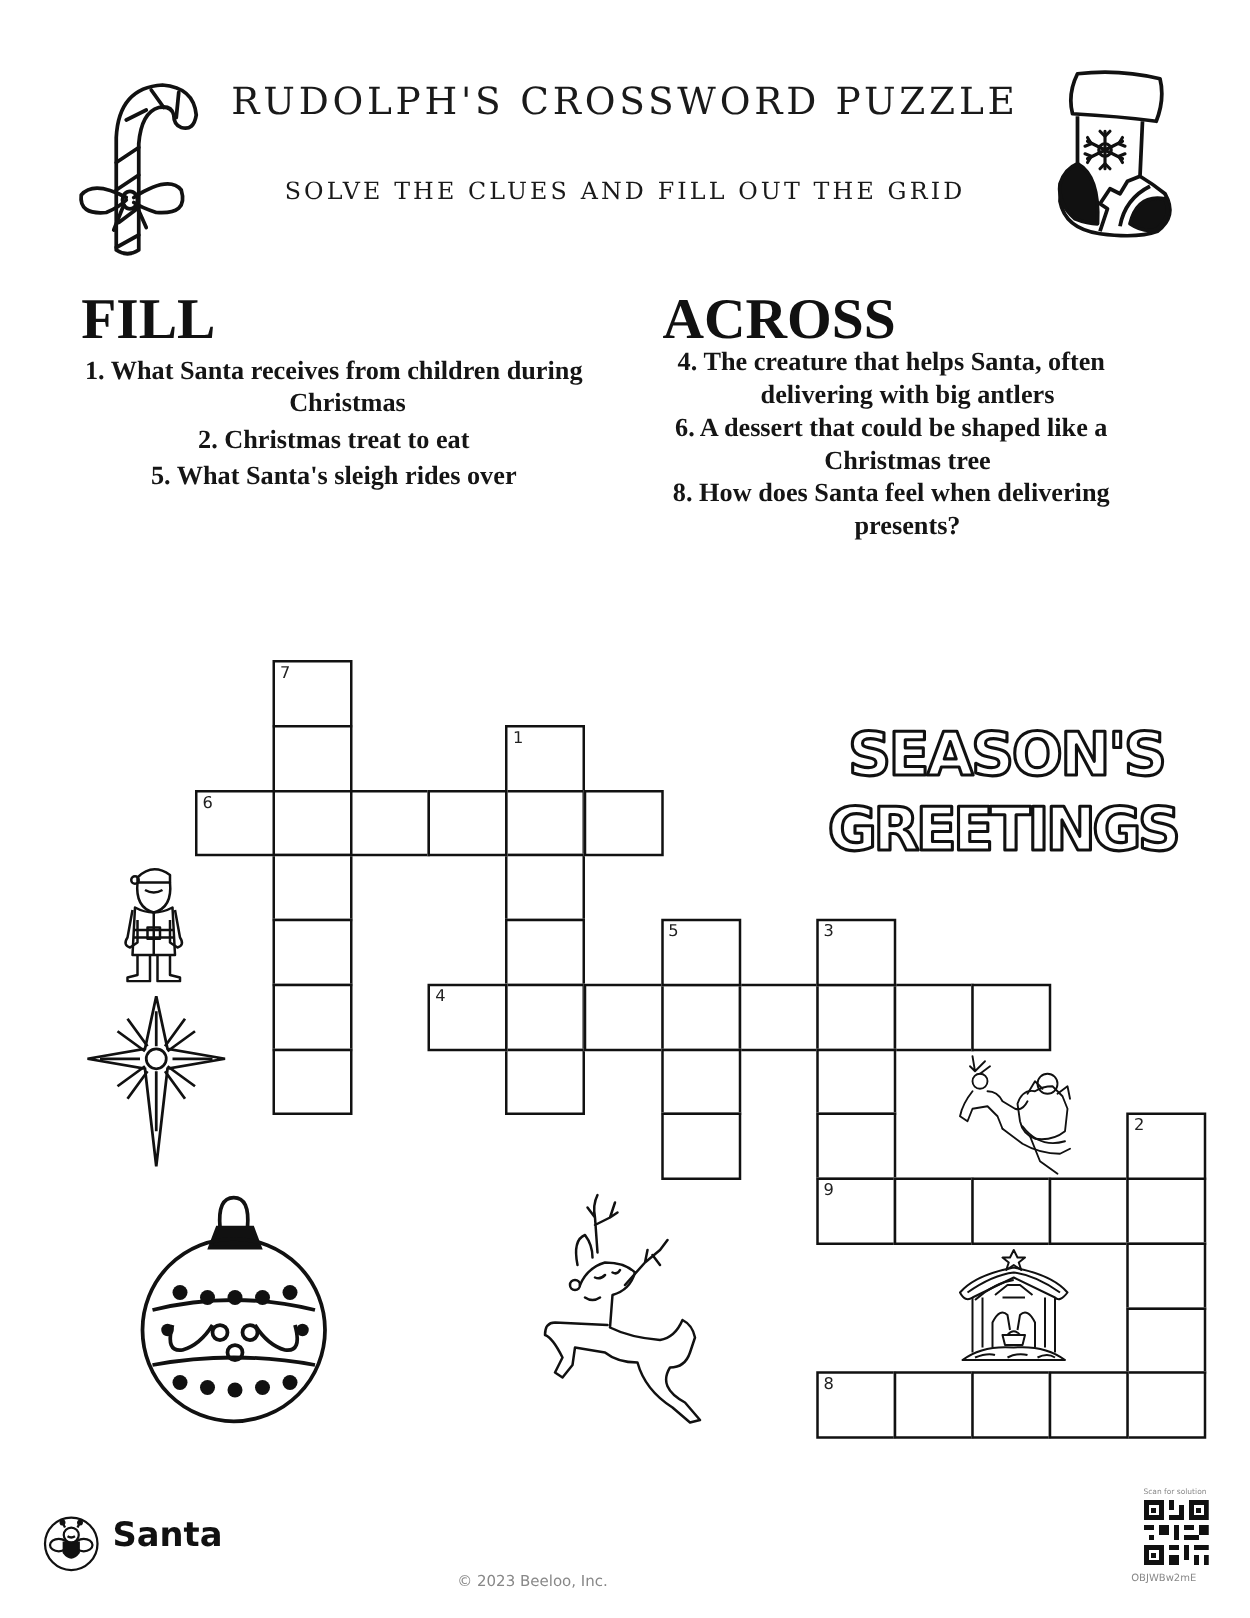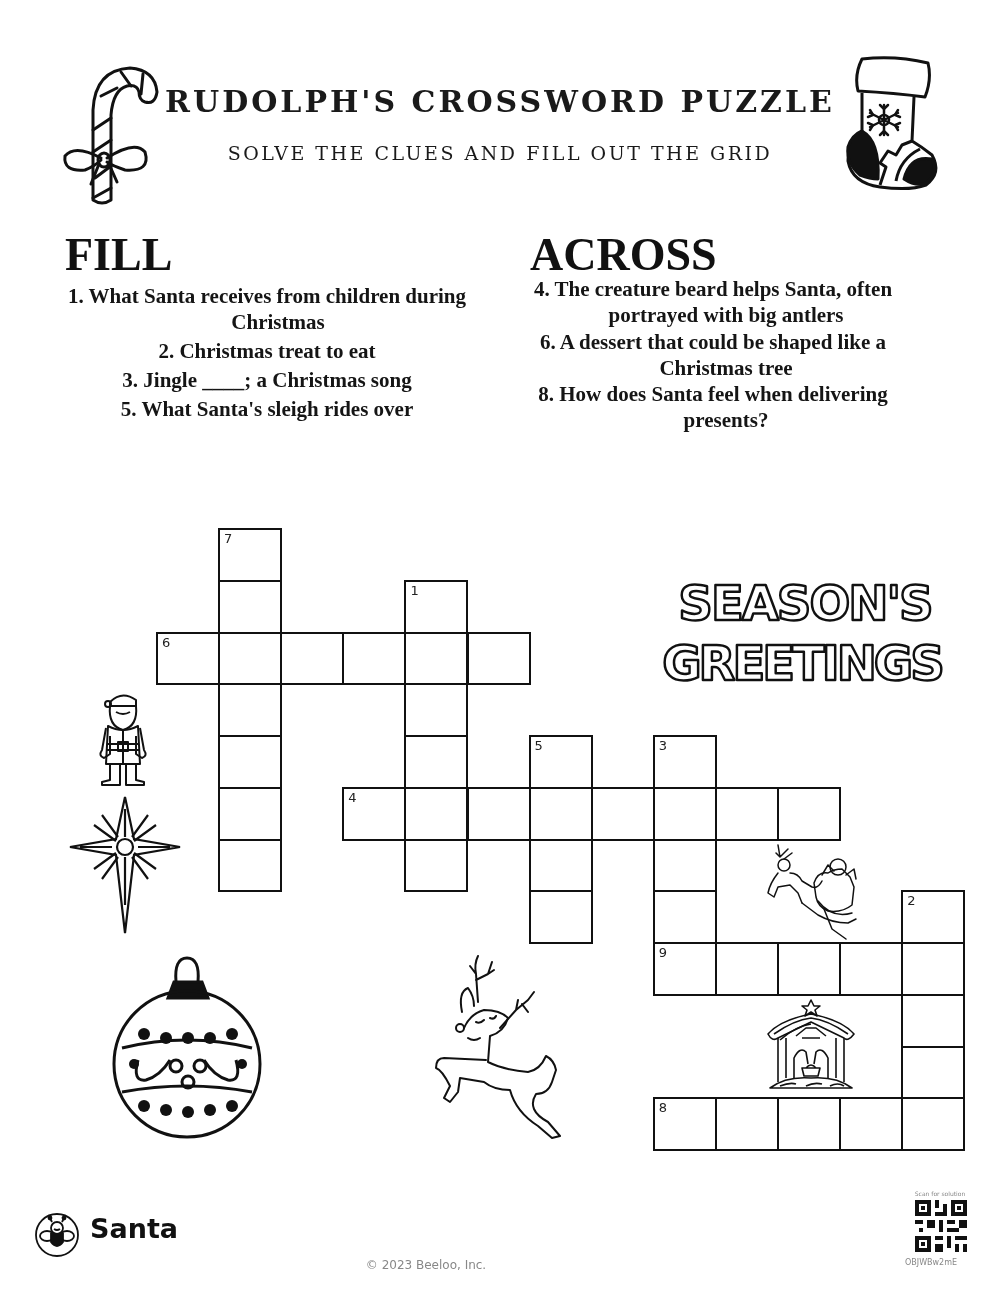--- a/index.html
+++ b/index.html
@@ -1,18 +1,18 @@
 <!DOCTYPE html>
 <html><head>
 <meta charset="utf-8">
 <style>
   html, body { margin:0; padding:0; background:#fff; }
   body { width:1000px; height:1294px; position:relative; overflow:hidden; color:#111; }
   .abs { position:absolute; }
-  .title { left:0; width:1000px; top:64px; text-align:center; font-family:"DejaVu Serif", serif; font-size:30px; letter-spacing:3px; font-weight:bold; color:#1a1a1a;margin-top:20px; }
+  .title { left:0; width:1000px; top:64px; text-align:center; font-family:"DejaVu Serif", serif; font-size:30px; letter-spacing:3px; font-weight:normal; color:#1a1a1a; }
   .subtitle { left:0; width:1000px; top:142px; text-align:center; font-family:"DejaVu Serif", serif; font-size:19px; letter-spacing:2.5px; color:#1a1a1a; }
   .heading { font-family:"Liberation Serif", serif; font-weight:bold; font-size:46px; letter-spacing:0px; color:#111; }
   .clues { font-family:"Liberation Serif", serif; font-weight:bold; font-size:21px; line-height:26px; color:#151515; margin:0; padding:0; list-style:none;text-align:center; }
   .clues li { position:relative; padding-left:22px; text-indent:-22px; margin-bottom:3px; }
   .clues.across li { padding-left:26px; text-indent:-26px; margin-bottom:0; line-height:26.3px; }
   .grid { left:0; top:0; width:1000px; height:1294px; pointer-events:none; }
   .cell { position:absolute; box-sizing:border-box; border:2px solid #111; background:#fff; pointer-events:auto; }
   .cell .num { position:absolute; left:4px; top:1px; font-family:"DejaVu Sans", sans-serif; font-size:13px; color:#222; }
   .footer-copy { left:0; width:852px; top:1258px; text-align:center; font-family:"DejaVu Sans", sans-serif; font-size:12px; color:#888; }
   .brand { left:90px; top:1213px; font-family:"DejaVu Sans", sans-serif; font-weight:bold; font-size:27px; color:#111; }
@@ -51,26 +51,25 @@
     <circle cx="44" cy="65" r="5"></circle>
   </g>
 </svg>
 
 <div class="abs heading" style="left:65px;top:228px">FILL</div>
 <div class="abs heading" style="left:530px;top:228px">ACROSS</div>
 
 <ul class="abs clues down" style="left:67px;top:283px;width:400px">
   <li><span>1.</span> <span>What Santa receives from children during Christmas</span></li>
   <li><span>2.</span> <span>Christmas treat to eat</span></li>
-  <li><span>3.</span> <span>Jingle ____; a Christmas song</span></li>
   <li><span>5.</span> <span>What Santa's sleigh rides over</span></li>
 </ul>
 
 <ul class="abs clues across" style="left:533px;top:276px;width:360px">
-  <li><span>4.</span> <span>The creature beard helps Santa, often portrayed with big antlers</span></li>
+  <li><span>4.</span> <span>The creature that helps Santa, often delivering with big antlers</span></li>
   <li><span>6.</span> <span>A dessert that could be shaped like a Christmas tree</span></li>
   <li><span>8.</span> <span>How does Santa feel when delivering presents?</span></li>
 </ul>
 
 <div class="abs grid" id="crossword-grid">
     <div class="cell" style="left: 218.1px; top: 528px; width: 64.1px; height: 53.75px;">
       <span class="num">7</span>
     </div>
     <div class="cell" style="left: 218.1px; top: 579.75px; width: 64.1px; height: 53.75px;"></div>
     <div class="cell" style="left: 218.1px; top: 631.5px; width: 64.1px; height: 53.75px;"></div>

